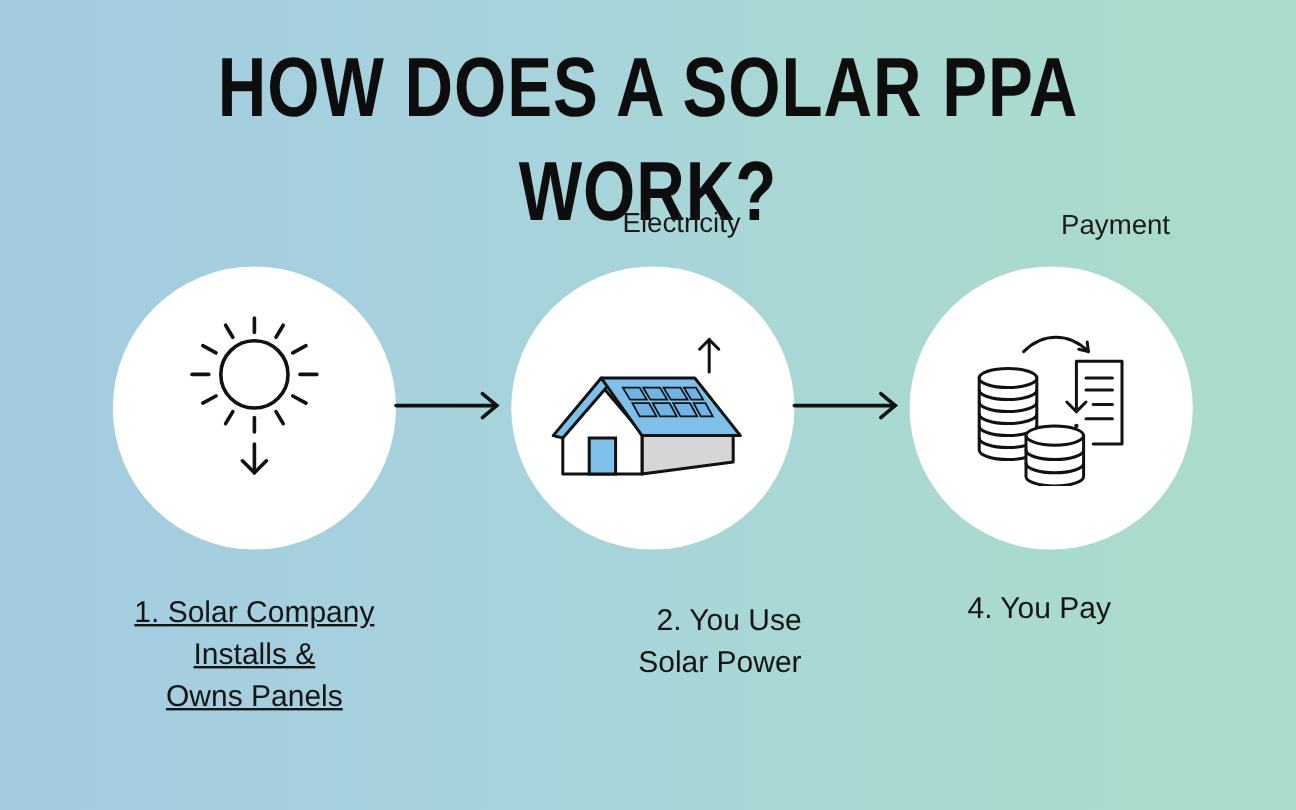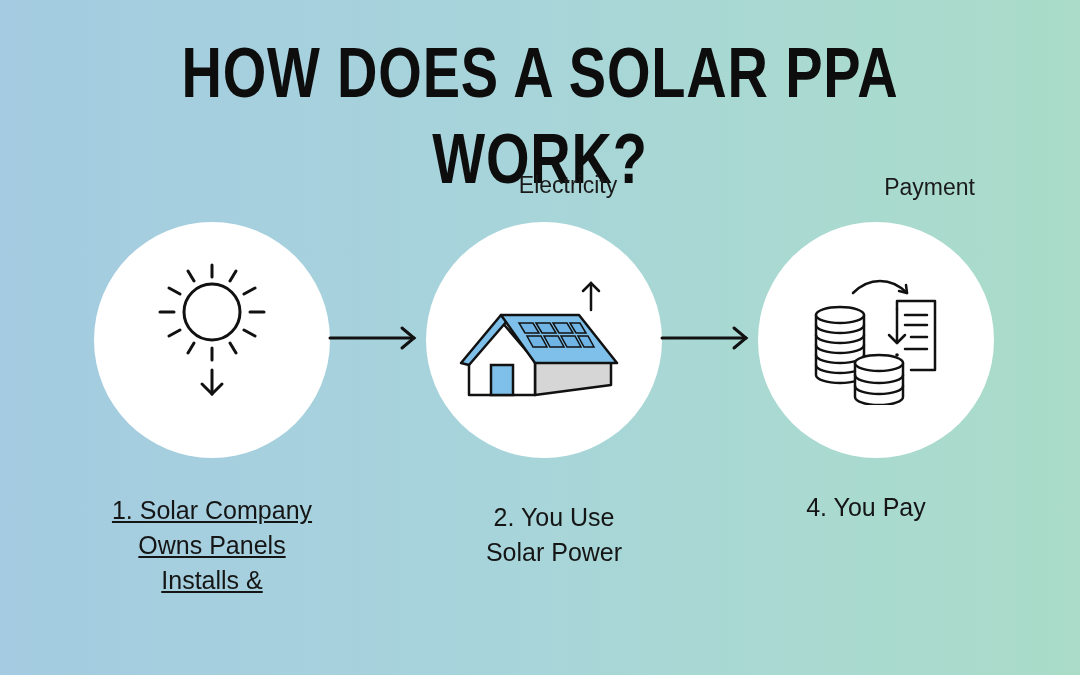--- a/index.html
+++ b/index.html
@@ -161,22 +161,22 @@
       <path d="M44,88 L44,122 A24,8 0 0 0 92,122 L92,88"></path>
       <ellipse cx="68" cy="88" rx="24" ry="8"></ellipse>
       <path d="M44,100 A24,8 0 0 0 92,100" fill="none"></path>
       <path d="M44,111 A24,8 0 0 0 92,111" fill="none"></path>
     </g>
   </svg>
 </div>
 
 <div class="step-label" style="left:82px; top:493px;text-decoration:underline;">
   <span>1. Solar Company</span>
+  <span>Installs &amp;</span>
   <span>Owns Panels</span>
-  <span>Installs &amp;</span>
 </div>
-<div class="step-label" style="left:424px; top:500px;">
+<div class="step-label" style="left:408px; top:500px;text-align:right;">
   <span>2. You Use</span>
   <span>Solar Power</span>
 </div>
 <div class="step-label" style="left:736px; top:490px;">
   <span>4. You Pay</span>
 </div>
 
 </body></html>

